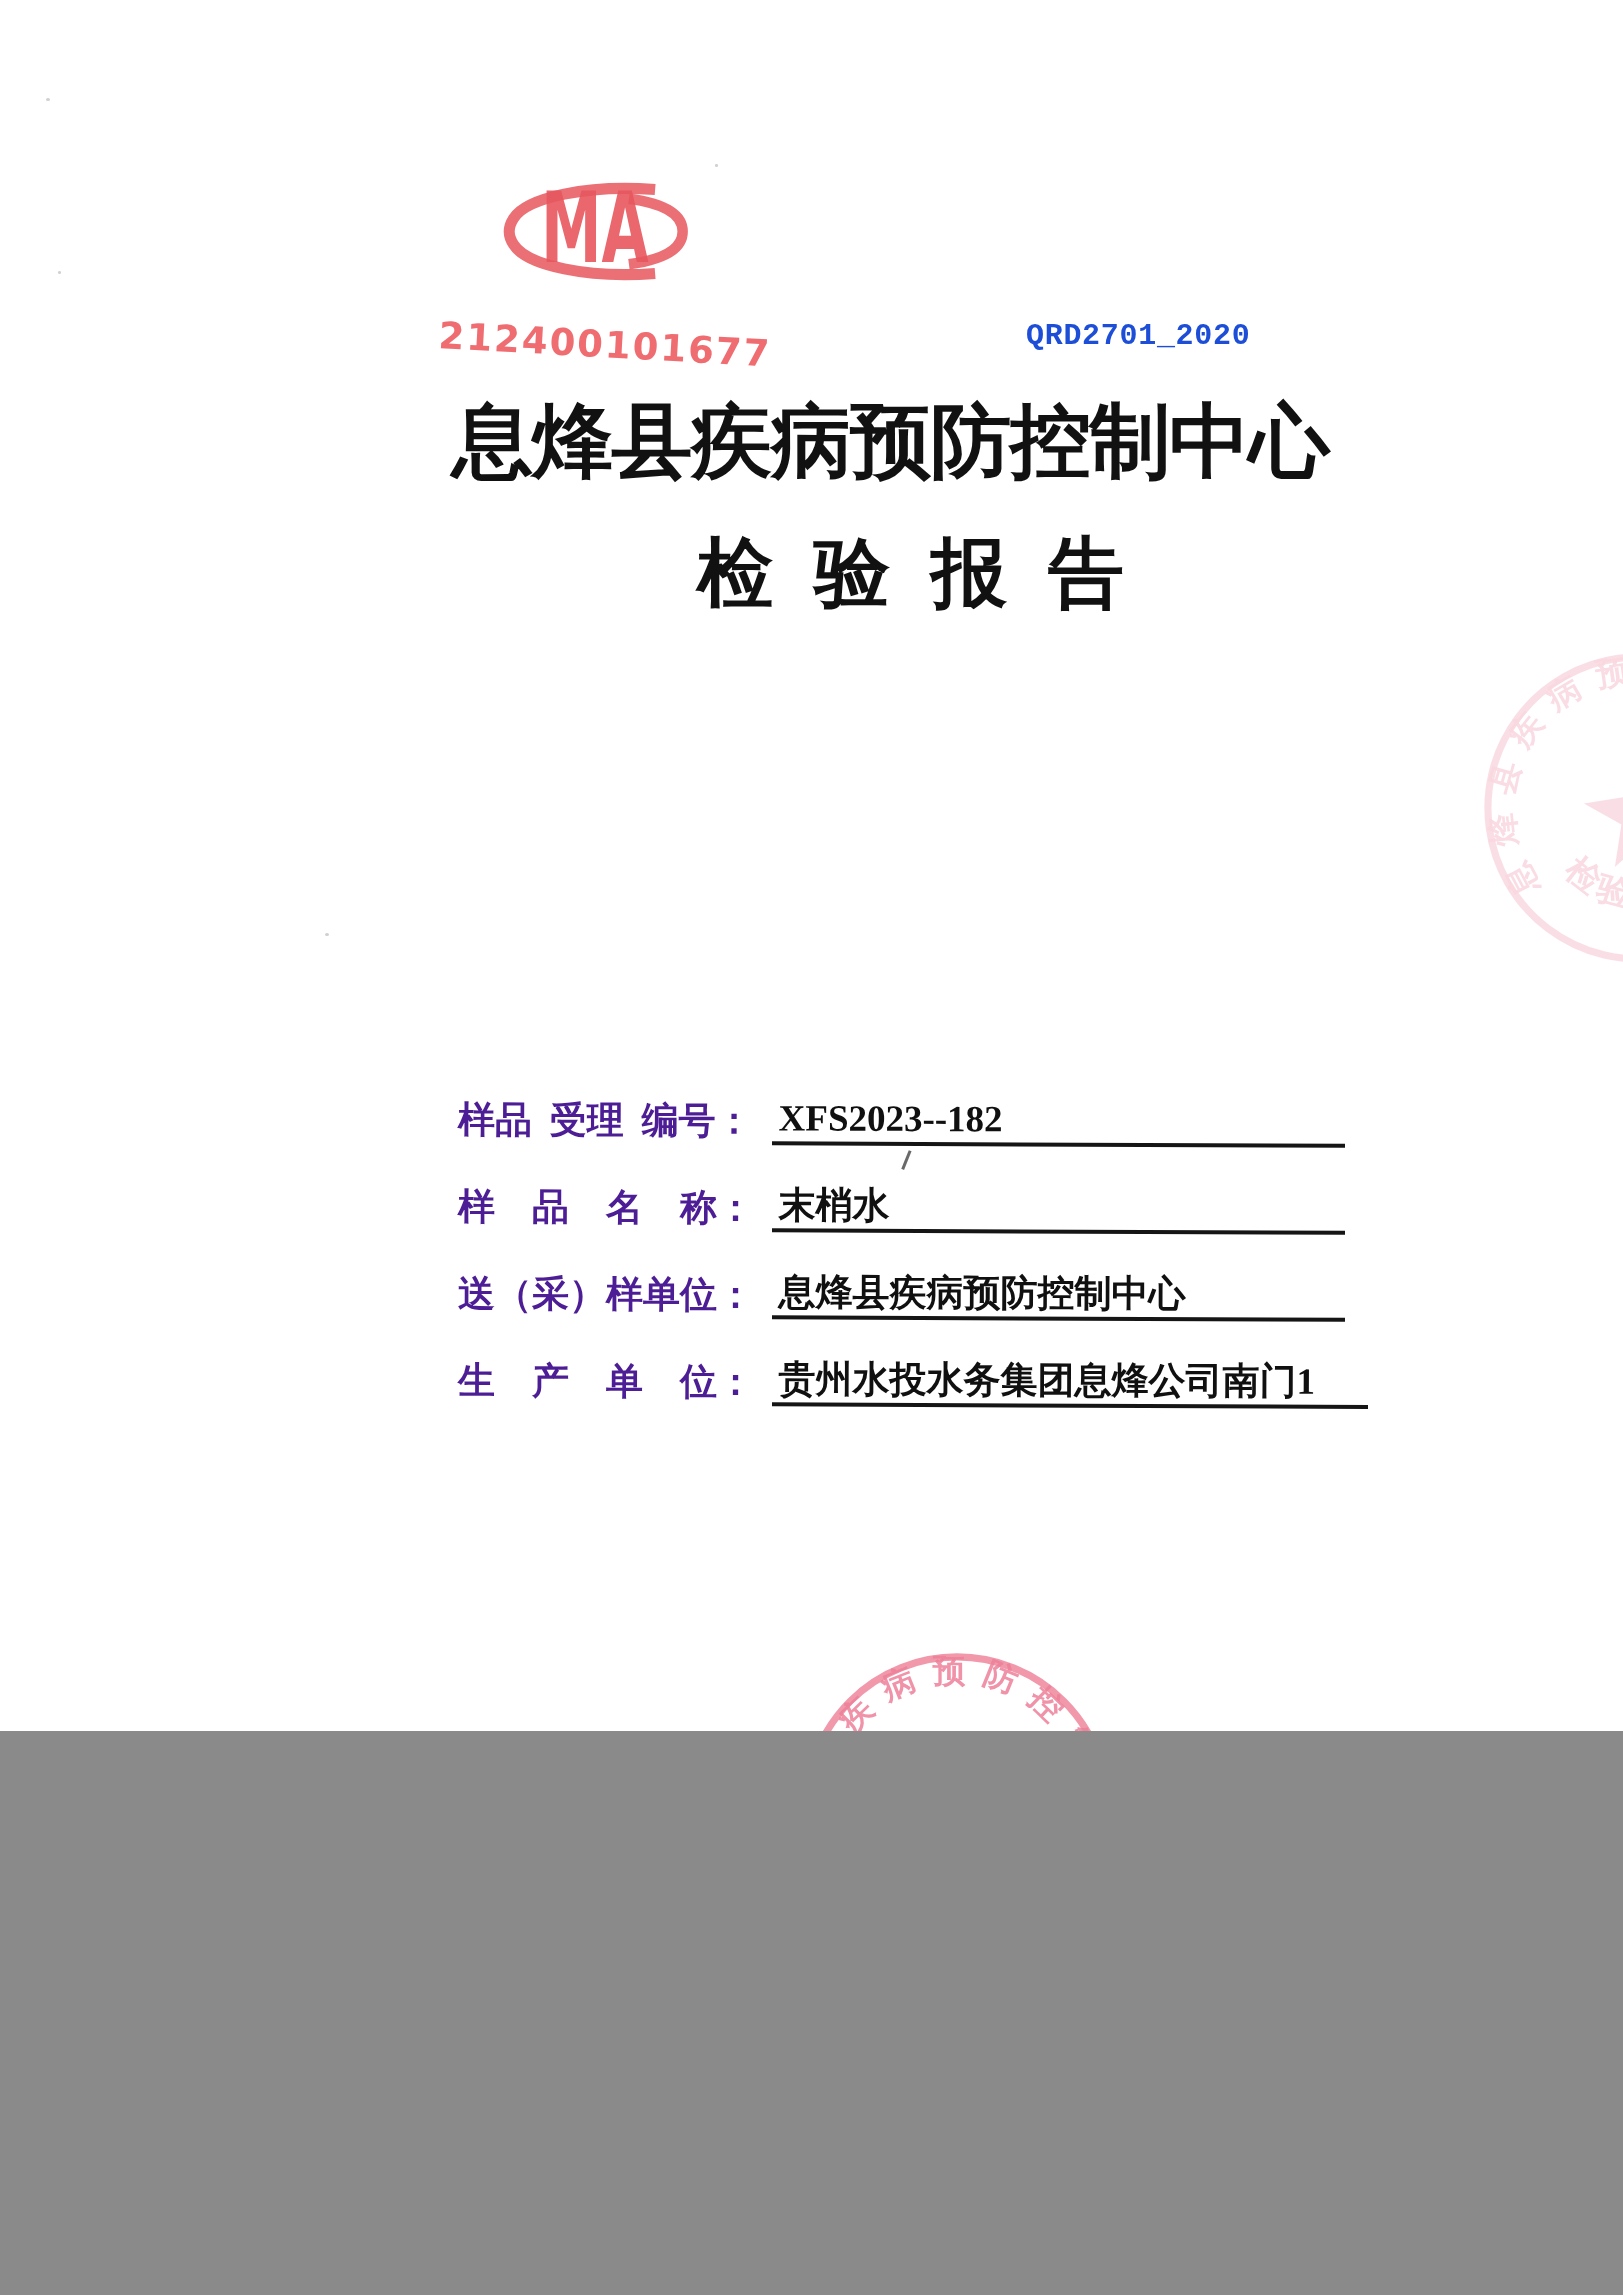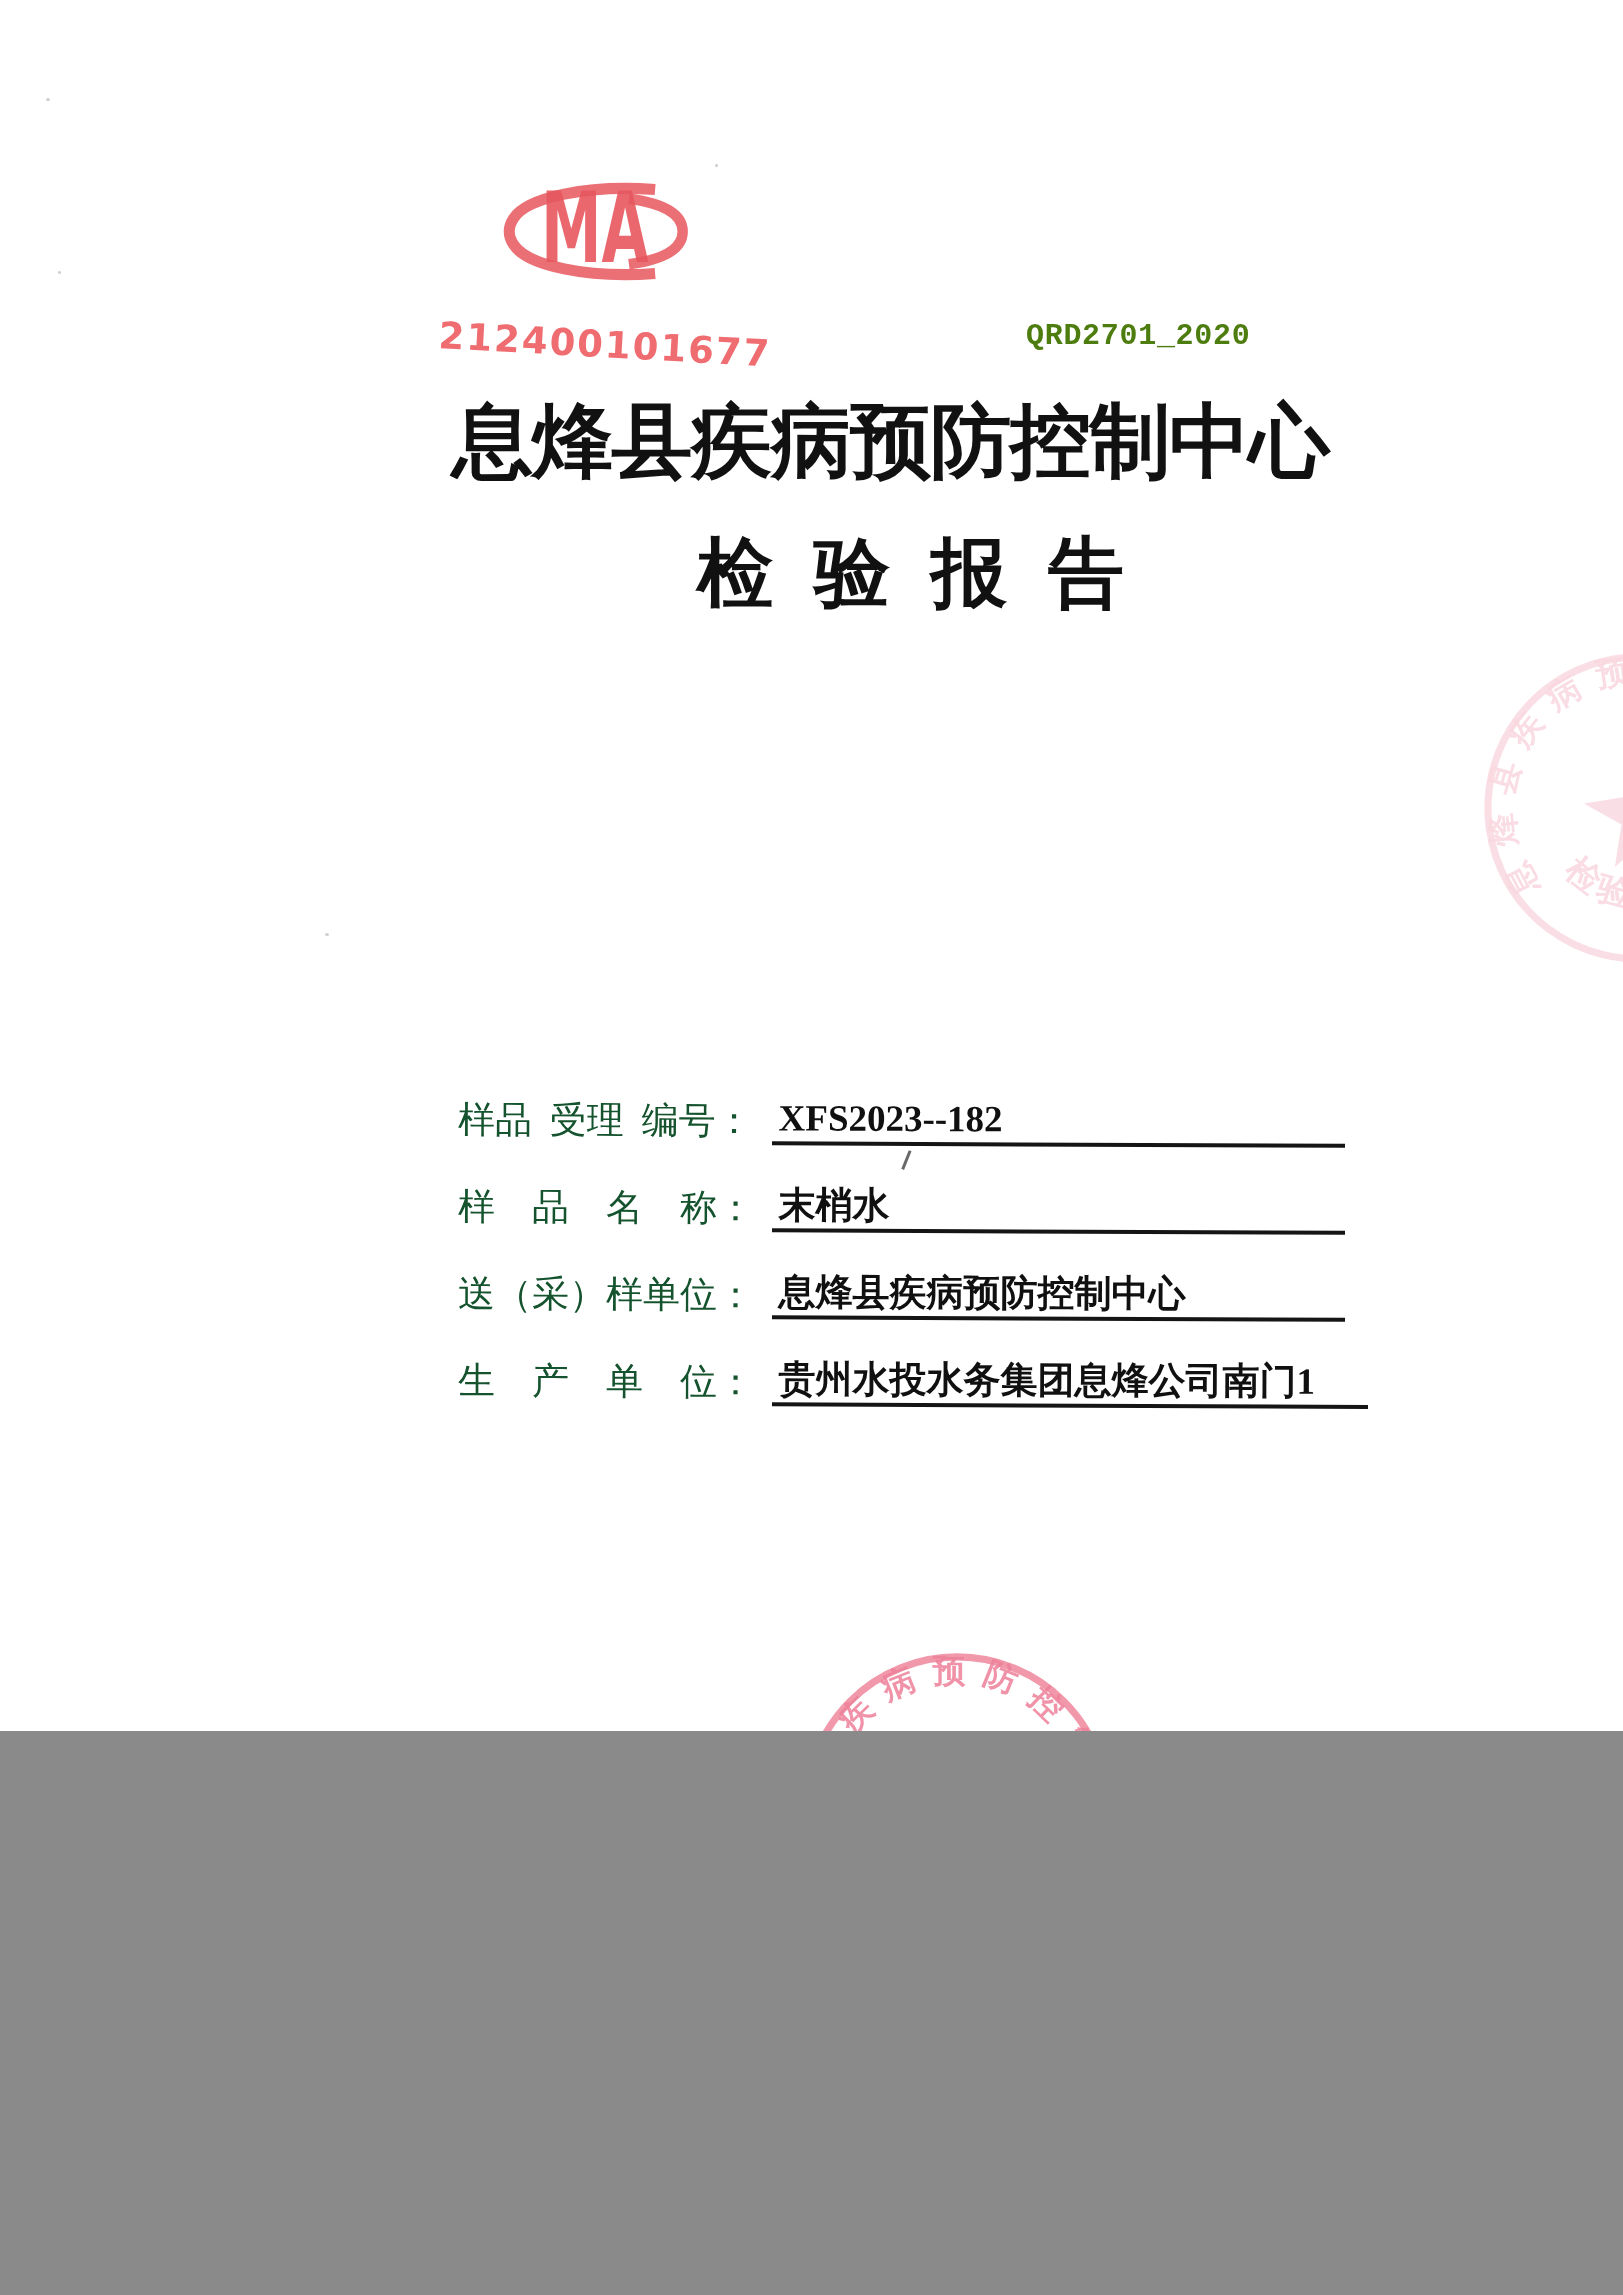--- a/index.html
+++ b/index.html
@@ -11,40 +11,40 @@
   .cma-svg{position:absolute; left:490px; top:175px; width:211px; height:113px;}
   .cma-number{
     position:absolute; left:440px; top:314px;
     font-family:"DejaVu Sans","Liberation Sans",sans-serif;
     font-size:37px; font-weight:bold; letter-spacing:2px; color:#ee6166;
     transform:rotate(3.2deg); transform-origin:left top; opacity:.92; white-space:nowrap;
   }
   .doc-code{
     position:absolute; left:1026px; top:319px;
     font-family:"Liberation Mono","DejaVu Sans Mono",monospace;
-    font-size:30px; font-weight:700; letter-spacing:0.7px; color:#4d7c0f; white-space:nowrap;
+    font-size:30px; font-weight:700; letter-spacing:0.7px; color:#1d4ed8; white-space:nowrap;
   }
   .org-title{
     position:absolute; left:452px; top:399px; margin:0;
     font-size:81px; font-weight:700; letter-spacing:-1.3px; color:#111;
     line-height:1.08; white-space:nowrap;
   }
   .report-title{
     position:absolute; left:689px; top:526px; margin:8px;
     font-size:76px; font-weight:700; letter-spacing:41px; color:#111;
     line-height:1.05; white-space:nowrap;
   }
   
   .field-row{
     position:absolute; left:458px; display:flex; align-items:flex-end;
     transform:rotate(.25deg); transform-origin:left bottom;
   }
   .field-label{
-    width:314px; flex:0 0 314px; font-size:37px; font-weight:400;
-    line-height:1; padding-bottom:6.5px; white-space:nowrap; word-spacing:8.5px; color:#14532d;
+    width:314px; flex:0 0 314px; font-size:37px; font-weight:700;
+    line-height:1; padding-bottom:6.5px; white-space:nowrap; word-spacing:8.5px; color:#4c1d95;
   }
   .field-value{
     flex:1 1 auto; border-bottom:4.6px solid #151515; font-size:37px; font-weight:700;
     line-height:1; padding:0 0 5.2px 6.5px; white-space:nowrap; color:#101010;
   }
   .row1{top:1098px; width:887px;}
   .row2{top:1185px; width:887px;}
   .row3{top:1272px; width:887px;}
   .row4{top:1359px; width:910px;}
   

